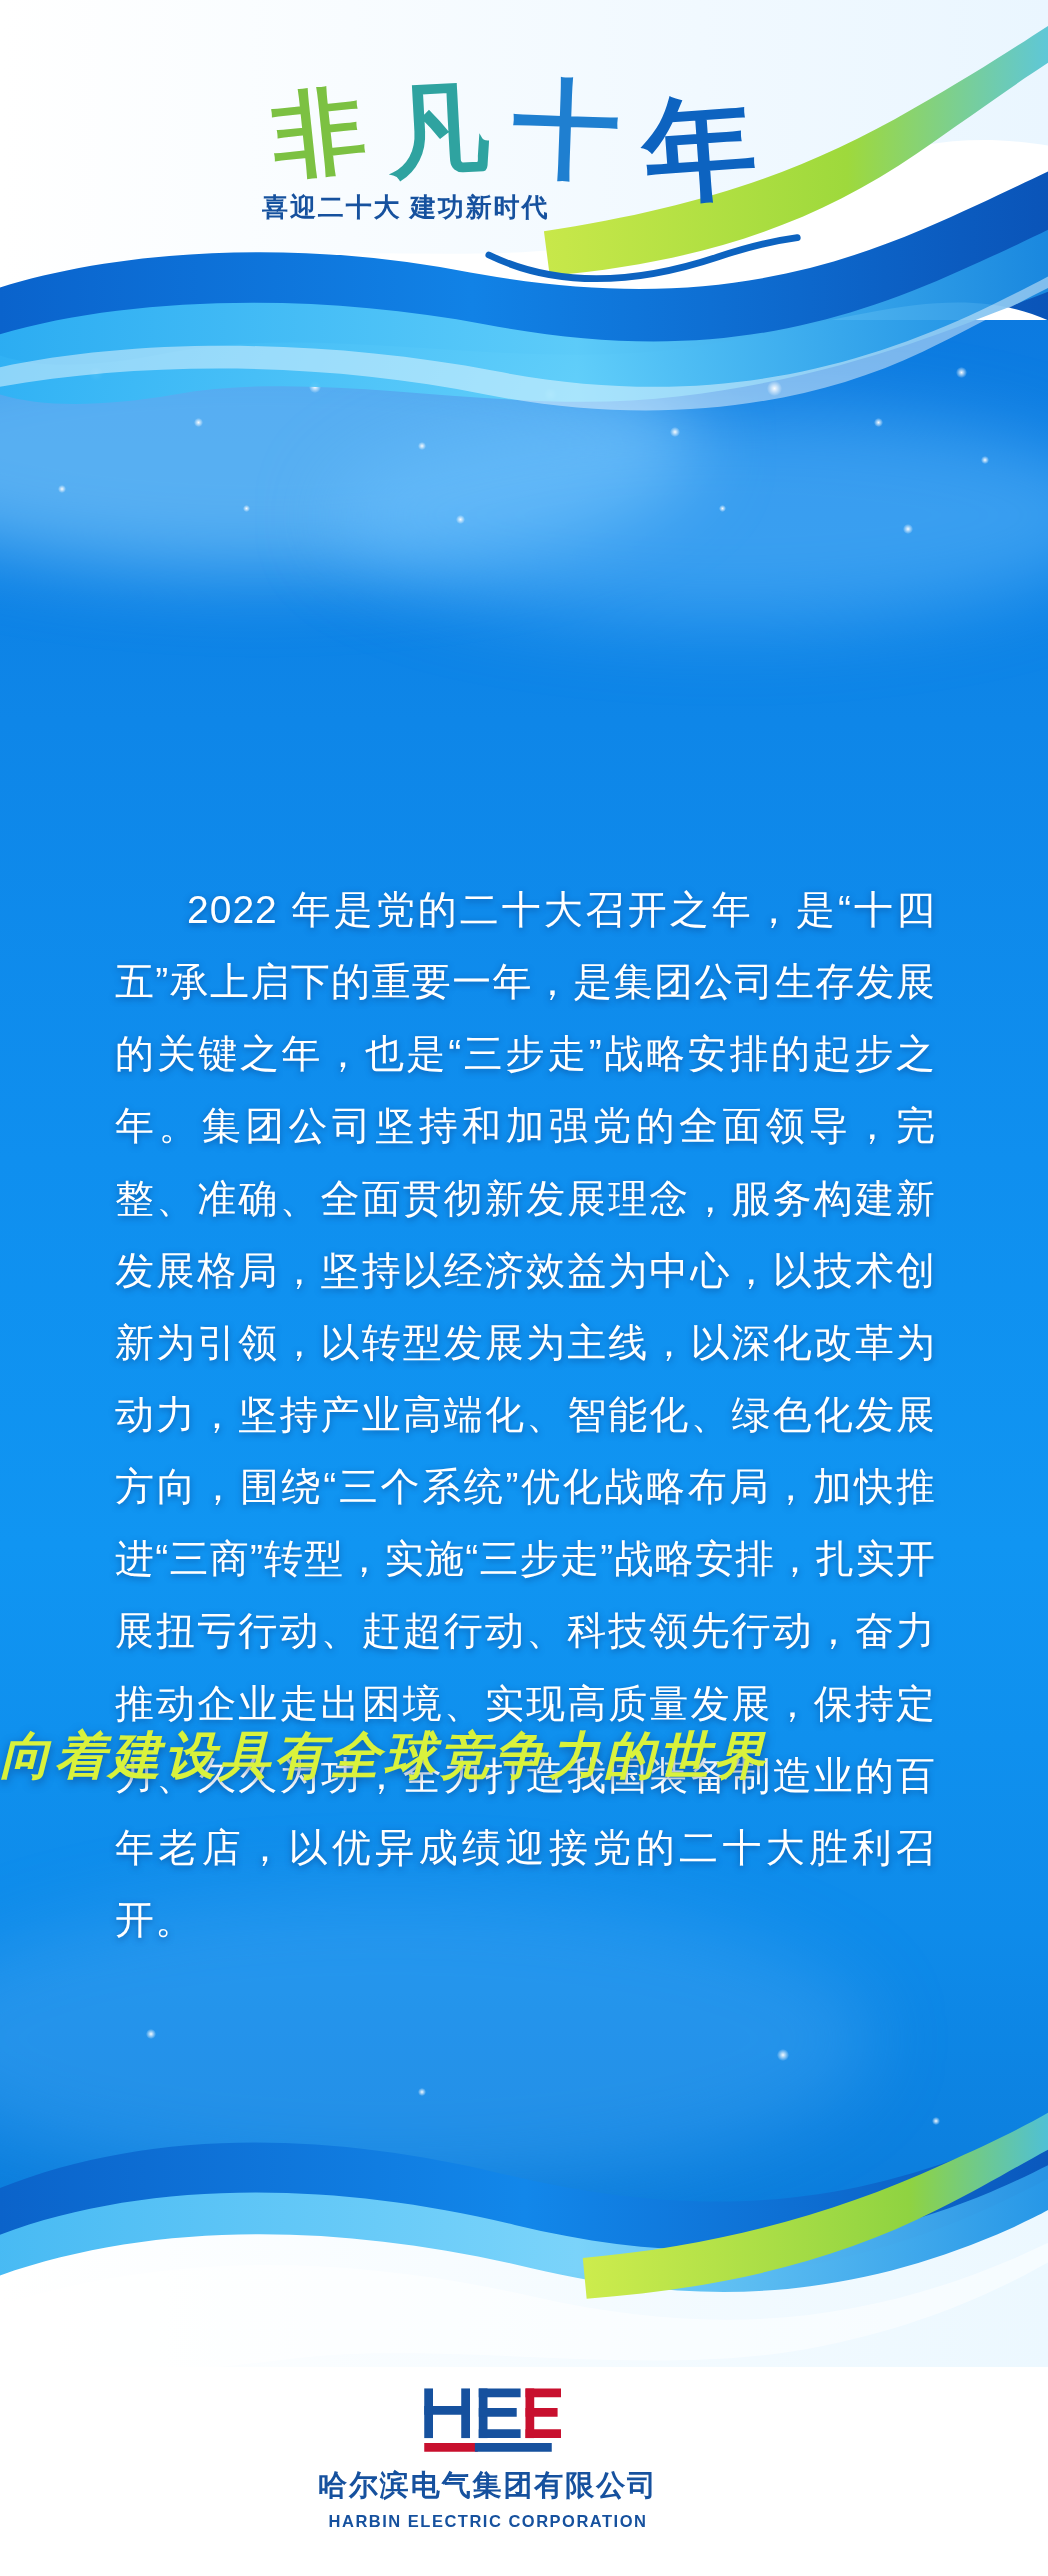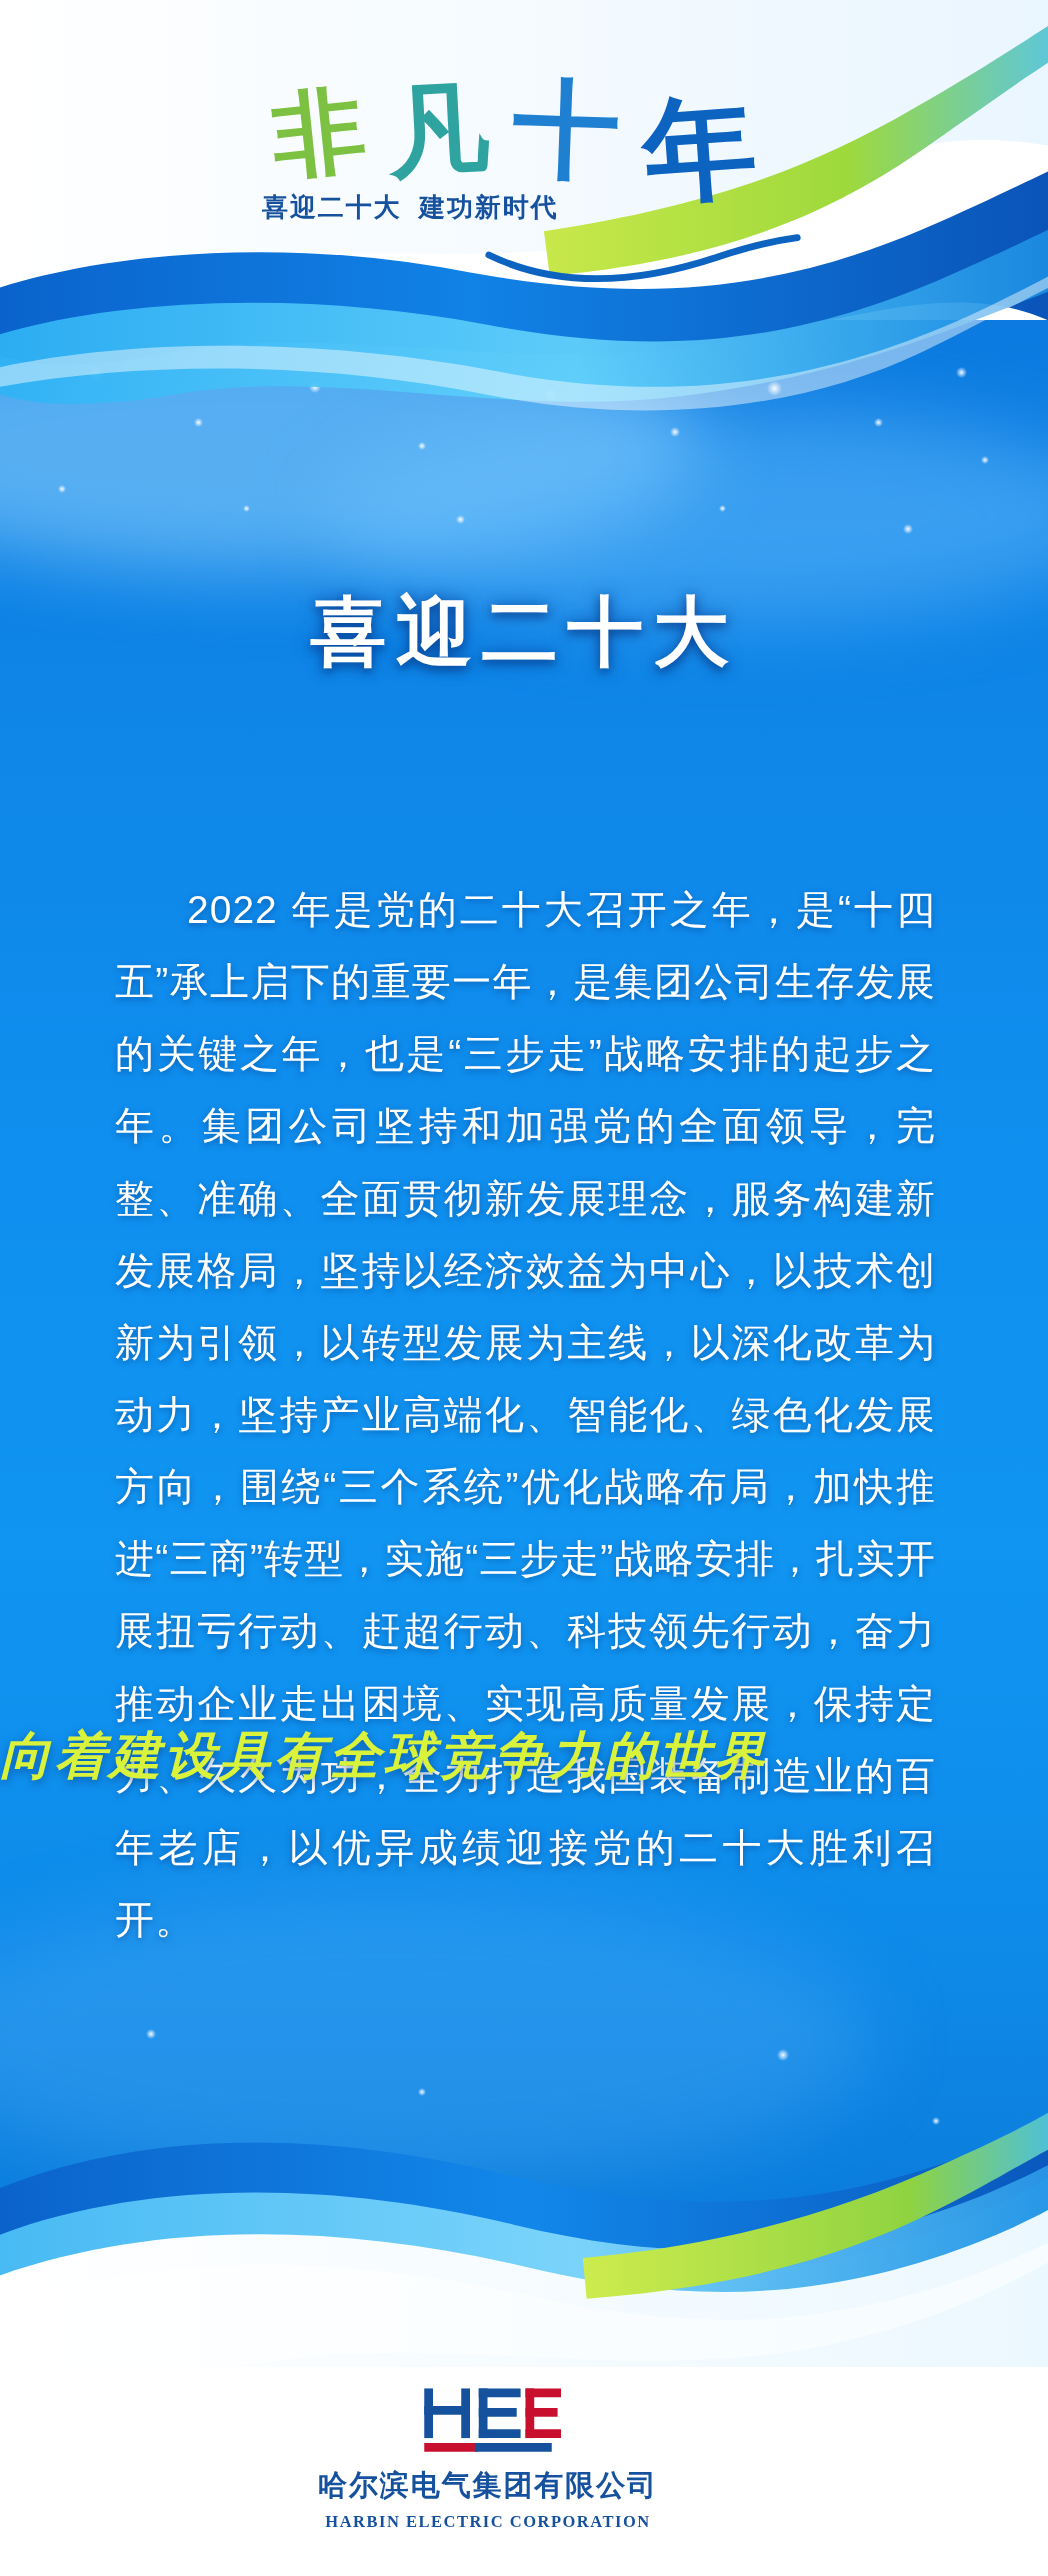--- a/index.html
+++ b/index.html
@@ -63,21 +63,21 @@
   .bc4 { left: 381px; top: 15.5px; font-size: 113px; color: #0d63c0; transform: rotate(-4deg); }
   .brush-stroke {
     position: absolute;
     left: 223px; top: 146px;
     width: 320px; height: 68px;
   }
   .sub-slogan {
     position: absolute;
     left: 262px;
     top: 190px;
-    font-family: Liberation Mono, monospace;
+    font-family: Liberation Serif, serif;
     font-weight: bold;
     font-size: 26px;
     letter-spacing: 1.9px;
     color: #16519e;
   }
 
   
   .spark {
     position: absolute;
     background: radial-gradient(circle, rgba(255,255,255,0.95) 0%, rgba(255,255,255,0.35) 45%, rgba(255,255,255,0) 72%);
@@ -182,21 +182,21 @@
   }
   .footer-cn {
     font-family: "DejaVu Sans", sans-serif;
     font-size: 29px;
     font-weight: bold;
     color: #16519e;
     letter-spacing: 1.9px;
     margin-top: 5.8px;
   }
   .footer-en {
-    font-family: Liberation Serif, serif;
+    font-family: Liberation Sans, sans-serif;
     font-size: 16.5px;
     font-weight: bold;
     color: #16519e;
     letter-spacing: 1.5px;
     margin-top: 5.8px;
   }
 </style>
 </head>
 <body>
 
@@ -268,21 +268,20 @@
       <span class="brush-char bc3">十</span>
       <span class="brush-char bc4">年</span>
       <svg class="brush-stroke" viewBox="0 0 330 70">
         <path d="M4,34 C70,66 150,66 240,36 C270,26 292,20 322,16" stroke="#0d63c0" stroke-width="7" fill="none" stroke-linecap="round"></path>
       </svg>
     </div>
     <div class="sub-slogan">喜迎二十大 建功新时代</div>
   </div>
 
   <div class="main-title">
-    <div class="line">喜迎二十大</div>
   </div>
 
   <div class="body-text">2022 年是党的二十大召开之年，是“十四五”承上启下的重要一年，是集团公司生存发展的关键之年，也是“三步走”战略安排的起步之年。集团公司坚持和加强党的全面领导，完整、准确、全面贯彻新发展理念，服务构建新发展格局，坚持以经济效益为中心，以技术创新为引领，以转型发展为主线，以深化改革为动力，坚持产业高端化、智能化、绿色化发展方向，围绕“三个系统”优化战略布局，加快推进“三商”转型，实施“三步走”战略安排，扎实开展扭亏行动、赶超行动、科技领先行动，奋力推动企业走出困境、实现高质量发展，保持定力、久久为功，全力打造我国装备制造业的百年老店，以优异成绩迎接党的二十大胜利召开。</div>
 
   <div class="slogan">
     <div class="line">向着建设具有全球竞争力的世界</div>
   </div>
 
   <svg class="bottom-wave-svg" viewBox="0 0 1080 420" preserveAspectRatio="none">
     <defs>

